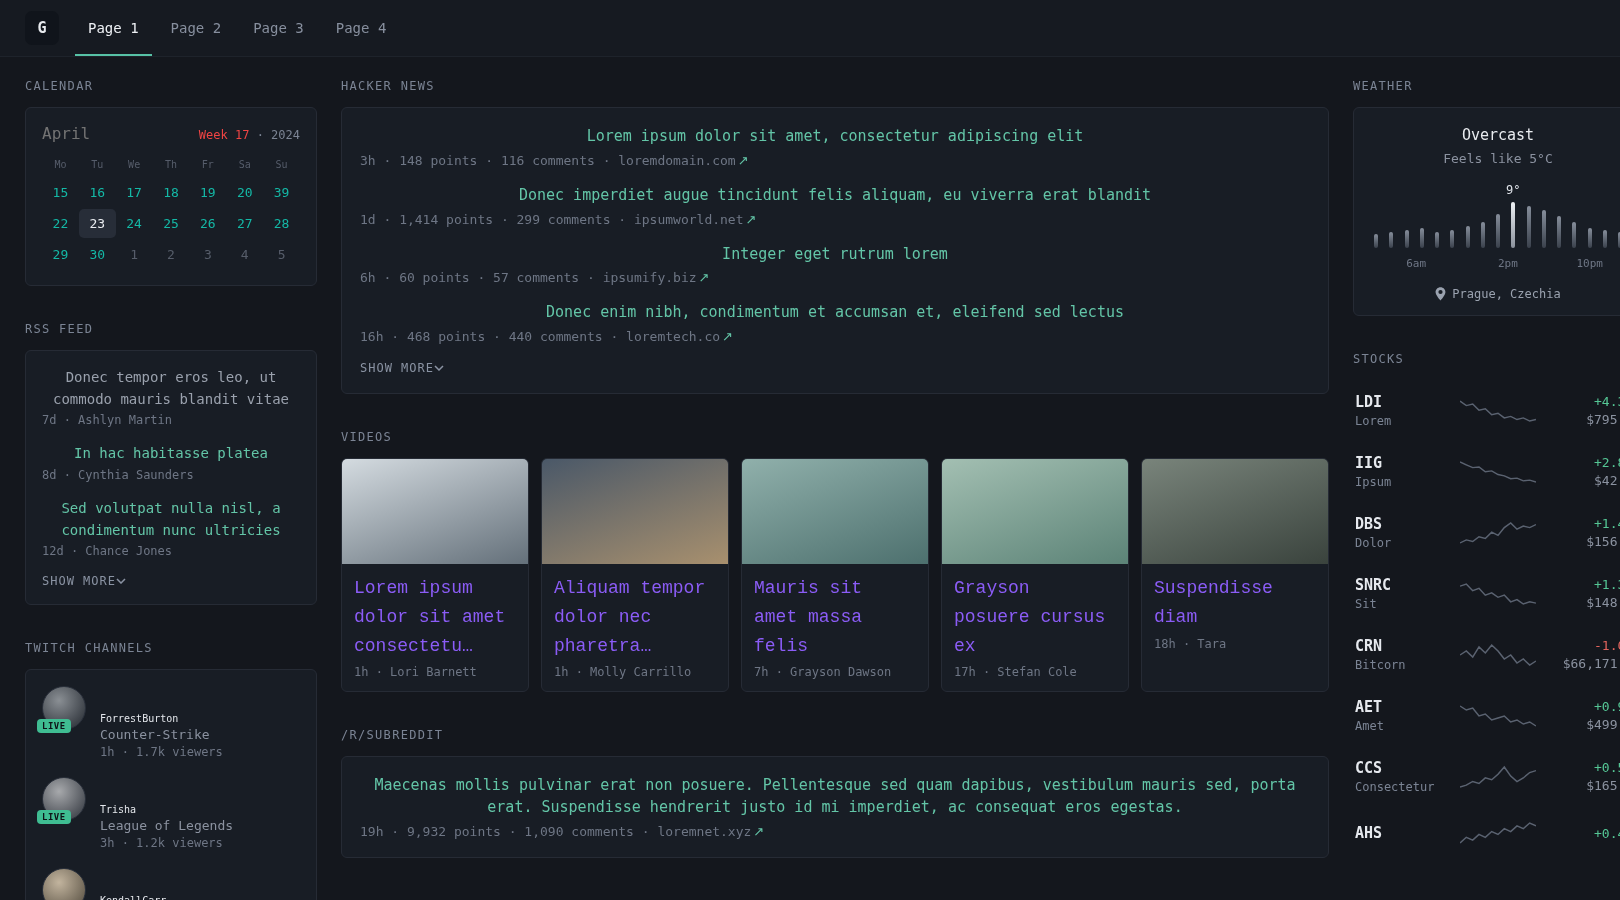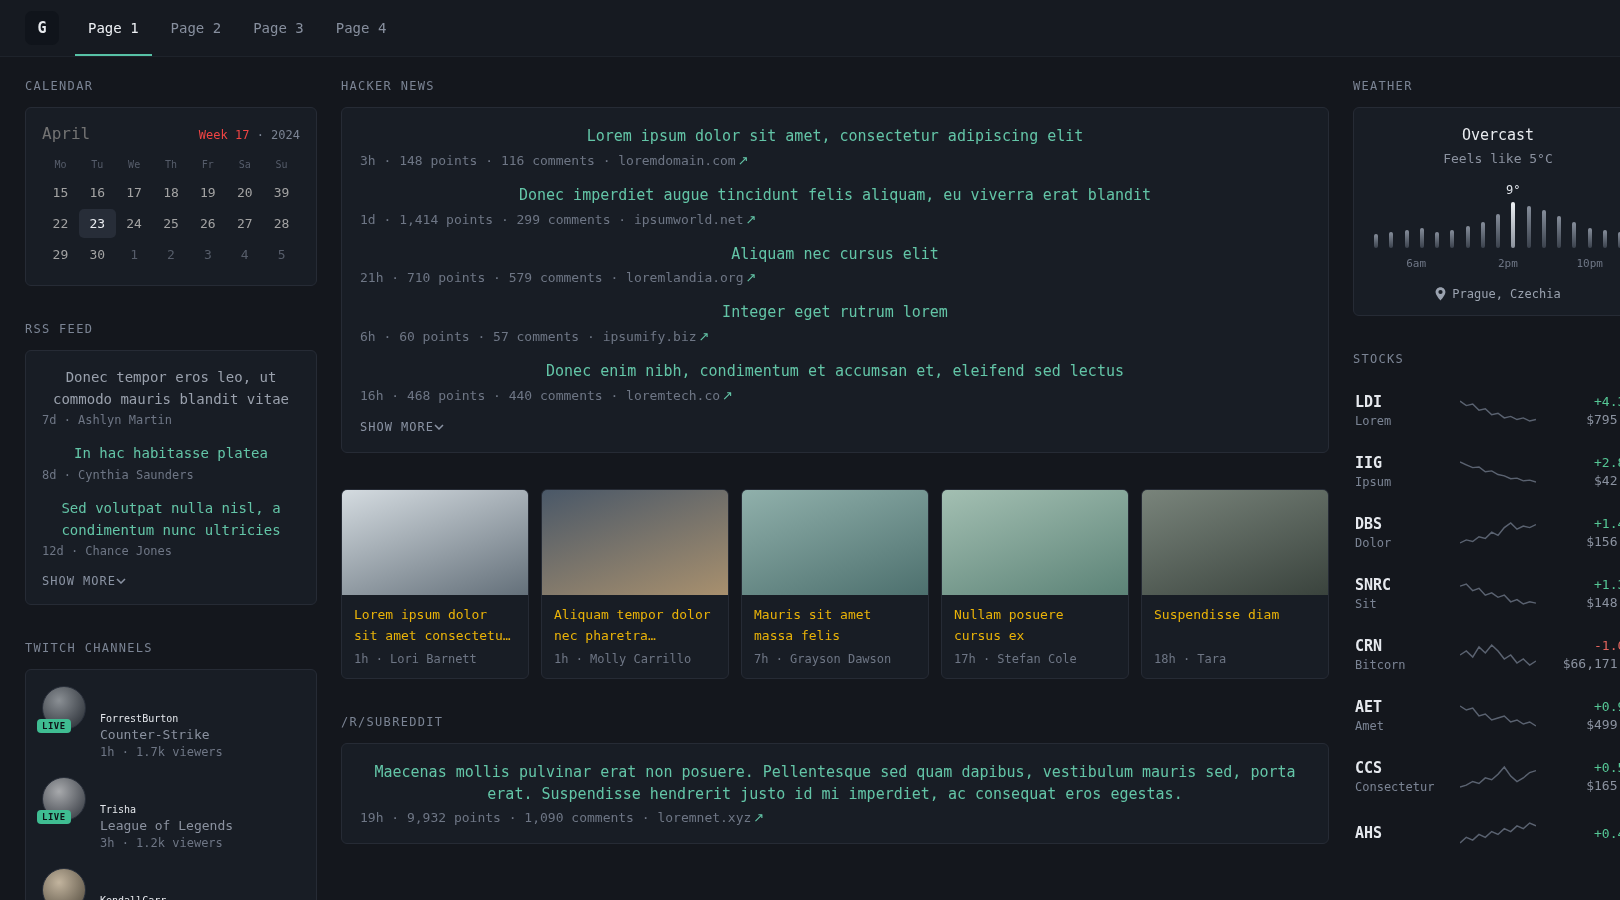--- a/index.html
+++ b/index.html
@@ -29,21 +29,21 @@
   .meta { color:#6e7685; font-size:12px; margin-top:3px; }
 
   
   .calendar-card { padding:16px; }
   .cal-head { display:flex; justify-content:space-between; align-items:baseline; margin-bottom:12px; }
   .cal-month { font-size:16px; color:#737373; }
   .cal-meta { font-size:12px; color:#7b8494; }
   .cal-meta .bright { color:#ef4444; }
   .cal-grid { display:grid; grid-template-columns:repeat(7,1fr); row-gap:2px; text-align:center; }
   .dow { font-size:10px; color:#565d6b; padding:4px 0 8px; }
-  .day { font-size:13px; color:#a3a3a3; padding:7px 0; border-radius:5px; }
+  .day { font-size:13px; color:#14b8a6; padding:7px 0; border-radius:5px; }
   .day.selected { background:#272d38; color:#e9ecf0; }
   .day.muted { color:#565d6a; }
 
   
   .rss-card { padding:16px; }
   .rss-item { margin-bottom:16px; }
   .rss-title { display:block; color:#63c5a7; font-size:14px; line-height:1.55; }
   .rss-title.read { color:#9aa1ad; }
   .show-more { display:flex; align-items:center; background:none; border:none; color:#8a93a3; font-family:inherit; font-size:12px; letter-spacing:1px; margin-top:4px; }
   .show-more svg { stroke:#8a93a3; }
@@ -66,21 +66,21 @@
   .hn-item .meta, .reddit-post .meta { font-size:13px; margin-top:5px; }
   .domain { color:#6e7685; }
   .ext-arrow { color:#63c5a7; margin-left:2px; font-family:"DejaVu Sans","DejaVu Sans Mono",monospace; }
   .hn-card .show-more { margin-top:14px; }
 
   
   .videos-row { display:flex; gap:12px; overflow:hidden; }
   .video-card { flex:0 0 188px; border:1px solid #262b35; border-radius:6px; background:#181d25; overflow:hidden; }
   .video-thumb { height:105px; background:#5a666e; }
   .video-body { padding:10px 12px 12px; }
-  .video-title { font-size:13px; color:#eab308; line-height:1.6; min-height:42px; }
+  .video-title { font-size:18px; color:#8b5cf6; line-height:1.6; min-height:42px;font-family:Liberation Mono, monospace; }
   .video-body .meta { margin-top:5px; }
 
   
   .weather-card { padding:18px 16px 14px; text-align:center; }
   .w-cond { font-size:15px; color:#e9ecf0; }
   .w-feels { font-size:13px; color:#8b92a0; margin-top:7px; }
   .w-bars { display:flex; align-items:flex-end; justify-content:space-between; height:48px; margin:34px 4px 0; }
   .wbar { width:4px; border-radius:2px; background:linear-gradient(180deg,#868e9b,#3a414c); position:relative; }
   .wbar.hl { background:linear-gradient(180deg,#eef1f4,#8a919c); }
   .wbar-label { position:absolute; top:-19px; left:50%; transform:translateX(-50%); font-size:12px; color:#dfe3e9; }
@@ -276,26 +276,20 @@
               </div>
             </div>
 
             <div class="hn-item">
               <a class="item-title">Donec imperdiet augue tincidunt felis aliquam, eu viverra erat blandit</a>
               <div class="meta">
                 <span>1d · 1,414 points · 299 comments · </span><a class="domain"><span>ipsumworld.net</span><span class="ext-arrow">↗</span></a>
               </div>
             </div>
 
-            <div class="hn-item">
-              <a class="item-title">Aliquam nec cursus elit</a>
-              <div class="meta">
-                <span>21h · 710 points · 579 comments · </span><a class="domain"><span>loremlandia.org</span><span class="ext-arrow">↗</span></a>
-              </div>
-            </div>
 
             <div class="hn-item">
               <a class="item-title">Integer eget rutrum lorem</a>
               <div class="meta">
                 <span>6h · 60 points · 57 comments · </span><a class="domain"><span>ipsumify.biz</span><span class="ext-arrow">↗</span></a>
               </div>
             </div>
 
             <div class="hn-item">
               <a class="item-title">Donec enim nibh, condimentum et accumsan et, eleifend sed lectus</a>
@@ -307,20 +301,21 @@
         <button class="show-more">
           <span>SHOW MORE</span>
           <svg width="10" height="6" viewBox="0 0 10 6">
               <path d="M1 1l4 4 4-4" fill="none" stroke-width="1.5"></path>
             </svg>
         </button>
       </div>
     </section>
 
     <section class="section">
+      <h2 class="section-title">VIDEOS</h2>
       <div class="videos-row">
 
           <div class="video-card">
             <div class="video-thumb" style="background: linear-gradient(160deg, rgb(212, 219, 224) 0%, rgb(100, 112, 122) 100%);"></div>
             <div class="video-body">
               <div class="video-title">Lorem ipsum dolor sit amet consectetu…</div>
               <div class="meta">1h · Lori Barnett</div>
             </div>
           </div>
 
@@ -336,21 +331,21 @@
             <div class="video-thumb" style="background: linear-gradient(160deg, rgb(144, 176, 171) 0%, rgb(77, 112, 110) 100%);"></div>
             <div class="video-body">
               <div class="video-title">Mauris sit amet massa felis</div>
               <div class="meta">7h · Grayson Dawson</div>
             </div>
           </div>
 
           <div class="video-card">
             <div class="video-thumb" style="background: linear-gradient(160deg, rgb(163, 191, 178) 0%, rgb(92, 131, 119) 100%);"></div>
             <div class="video-body">
-              <div class="video-title">Nullam posuere cursus ex</div>
+              <div class="video-title">Grayson posuere cursus ex</div>
               <div class="meta">17h · Stefan Cole</div>
             </div>
           </div>
 
           <div class="video-card">
             <div class="video-thumb" style="background: linear-gradient(160deg, rgb(121, 132, 123) 0%, rgb(58, 67, 61) 100%);"></div>
             <div class="video-body">
               <div class="video-title">Suspendisse diam</div>
               <div class="meta">18h · Tara</div>
             </div>

